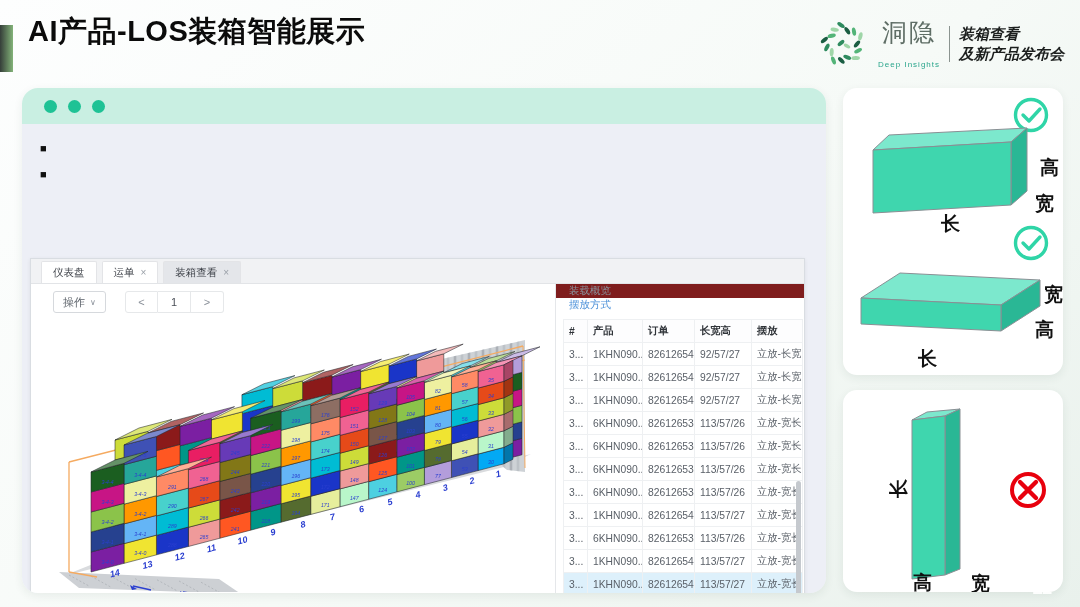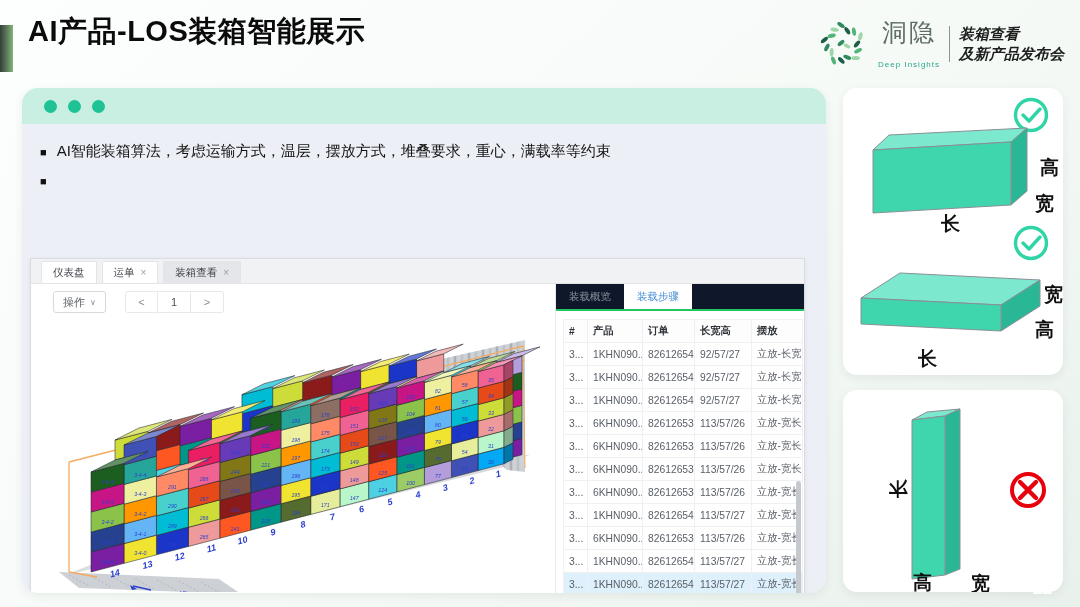--- a/index.html
+++ b/index.html
@@ -56,21 +56,21 @@
   .pager-cell { width:33px; height:22px; border:1px solid #e6e8ea; border-left:none; background:#fff;
     display:flex; align-items:center; justify-content:center; font-size:11px; color:#8a9099; cursor:pointer; }
   .pager-cell:first-child { border-left:1px solid #e6e8ea; border-radius:3px 0 0 3px; }
   .pager-cell:last-child { border-radius:0 3px 3px 0; }
   .pager-cell.val { color:#4a4f57; }
 
   .canvas3d { position:absolute; left:2px; top:36px; width:522px; height:272px; }
   .canvas3d svg { width:100%; height:100%; display:block; }
 
   .right-pane { position:absolute; right:0; top:25px; width:249px; bottom:0; border-left:1px solid #e5e7ea; background:#fff; }
-  .rp-tabs { height:27px; background:#0f172a; border-bottom:2px solid #22c55e; display:flex; }
+  .rp-tabs { height:27px; background:#7f1d1d; border-bottom:7px solid #22c55e; display:flex;flex-direction:column; }
   .rp-tab { padding:0 13px; display:flex; align-items:center; font-size:10.5px; color:#8a9099; cursor:pointer; }
   .rp-tab.active { background:#fff; color:#4a90d9; }
   .tbl-wrap { position:absolute; left:7px; right:11px; top:35px; }
   table { width:100%; border-collapse:collapse; table-layout:fixed; }
   th,td { border:1px solid #eef0f2; border-top:none; font-size:10.3px; padding:0 5px; height:23px;
     text-align:left; overflow:hidden; white-space:nowrap; }
   thead th { color:#2f3338; font-weight:bold; background:#fdfdfe; border-top:1px solid #eef0f2; }
   td { color:#5a6068; }
   tr.selected td { background:#ddf0fb; }
   .scrollbar-thumb { position:absolute; right:3px; bottom:24px; width:5px; height:120px;
@@ -128,21 +128,20 @@
   <div class="main-card">
     <div class="card-header">
       <span class="dot"></span>
       <span class="dot"></span>
       <span class="dot"></span>
     </div>
     <div class="card-body">
       <ul class="bullets">
         <li>
           <span class="bullet-mark">■</span>
-          <span>AI智能装箱算法，考虑运输方式，温层，摆放方式，堆叠要求，重心，满载率等约束</span>
         </li>
         <li>
           <span class="bullet-mark">■</span>
         </li>
       </ul>
 
       <div class="app-window">
         <div class="app-tabs">
           <div class="app-tab">
             <span>仪表盘</span>
@@ -509,21 +508,21 @@
                 <line x1="150" y1="272" x2="176" y2="276" stroke="#2b3fd0" stroke-width="1.4"></line>
                 <polygon points="147,271 154,275 149,276" fill="#2b3fd0"></polygon>
               </svg>
             </div>
 
         </div>
 
         <div class="right-pane">
           <div class="rp-tabs">
             <div class="rp-tab">装载概览</div>
-            <div class="rp-tab active">装载步骤</div>
+            <div class="rp-tab active">摆放方式</div>
           </div>
           <div class="tbl-wrap">
             <table>
               <thead>
                   <tr id="tbl-head">
                     <th style="width: 24px;">#</th>
                     <th style="width: 55px;">产品</th>
                     <th style="width: 52px;">订单</th>
                     <th style="width: 57px; font-family: Liberation Mono, monospace;">长宽高</th>
                     <th style="width: 51px; font-family: Liberation Serif, serif;">摆放</th>

